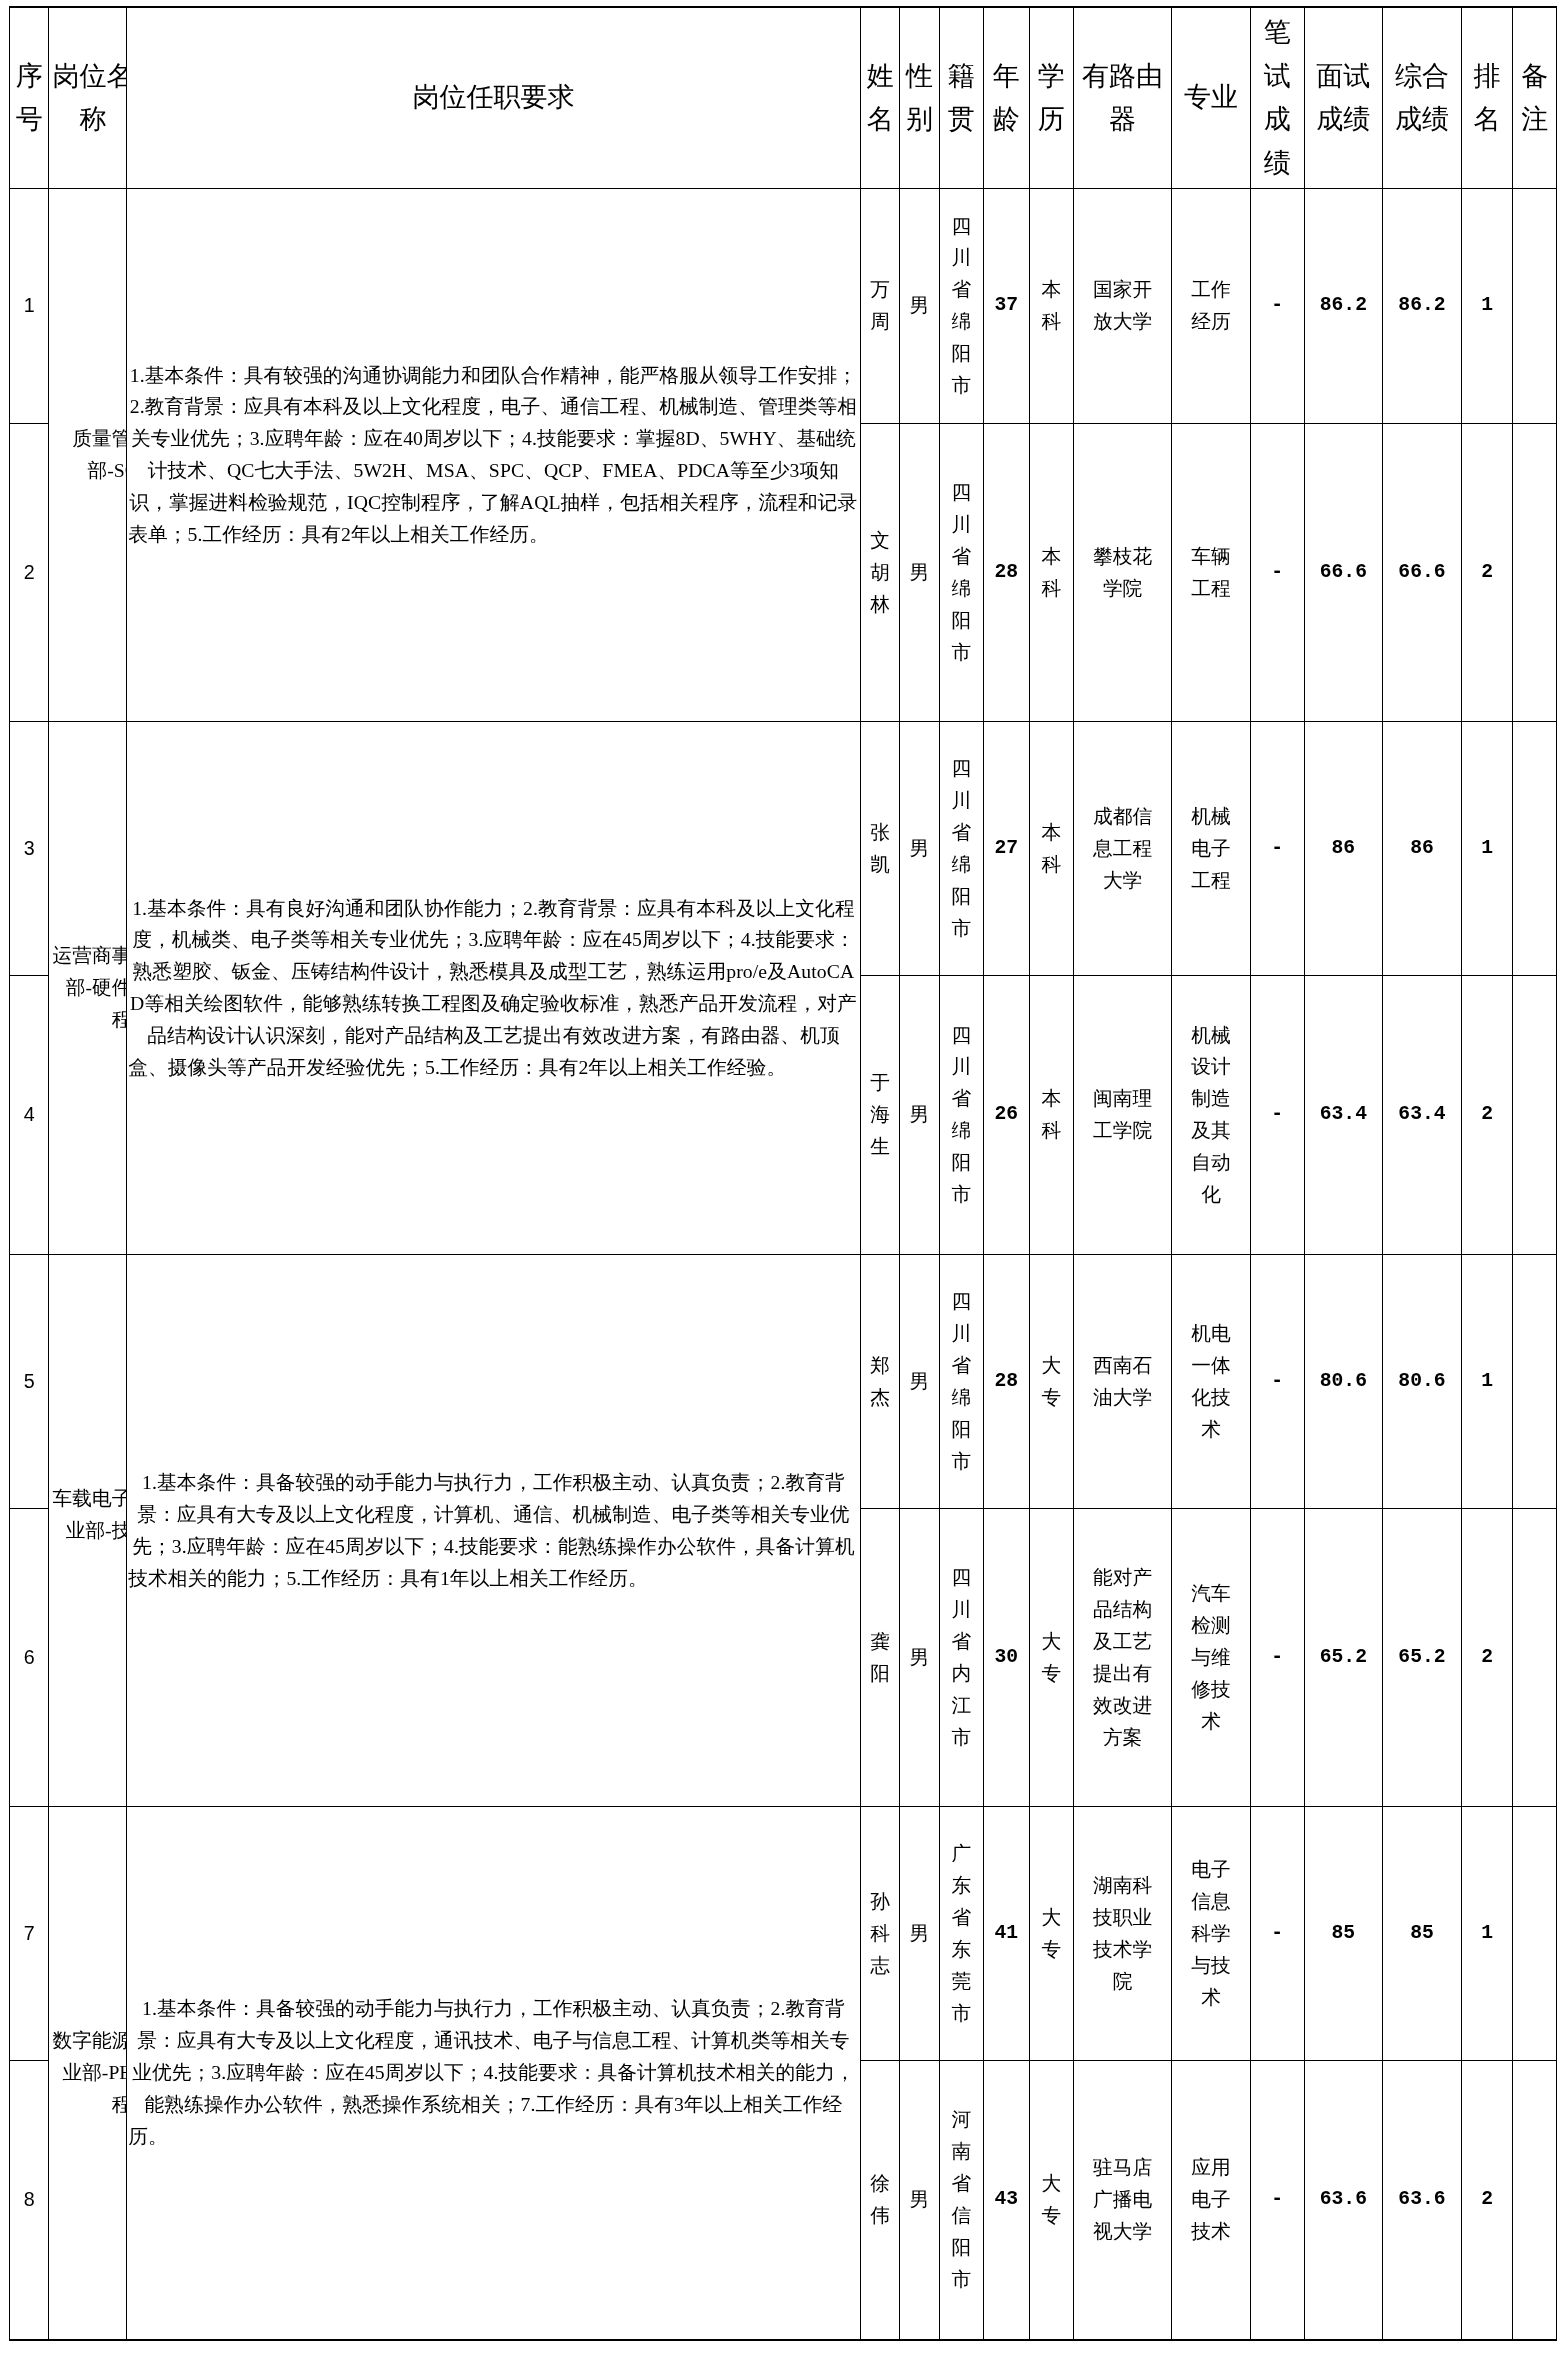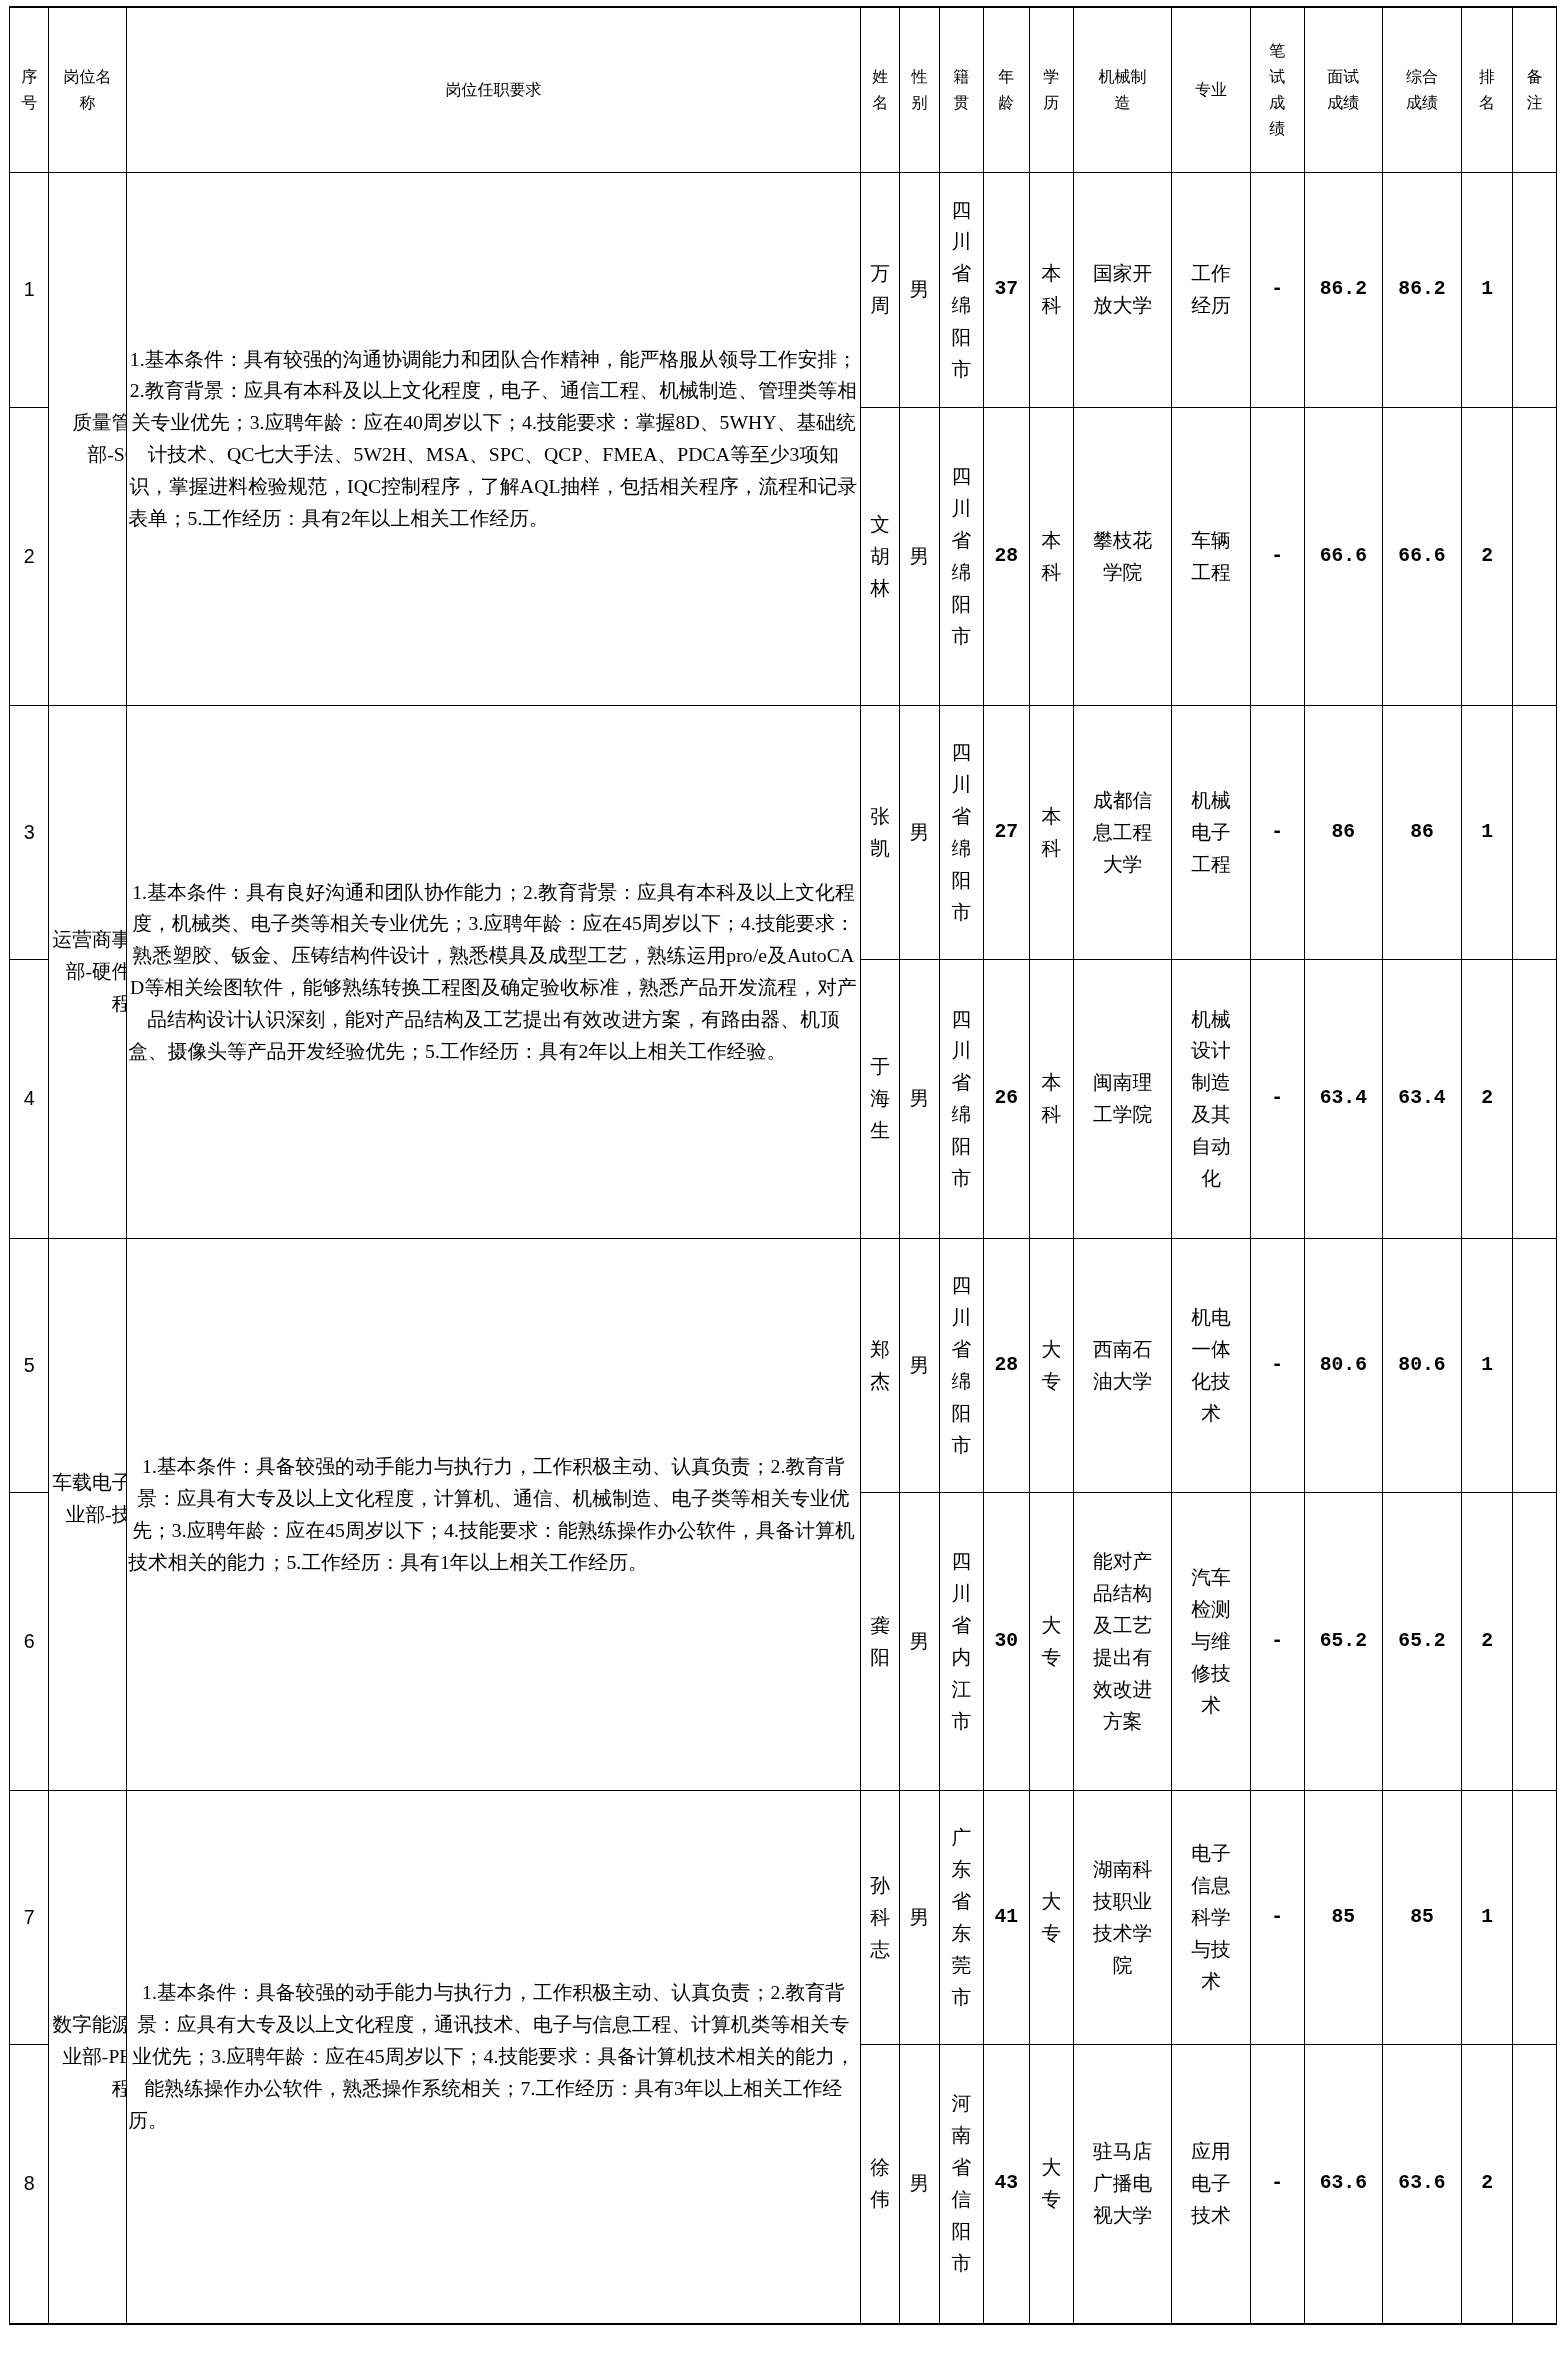--- a/index.html
+++ b/index.html
@@ -89,21 +89,21 @@
     font-weight: 600;
   }
   td.seq {
     font-family: "Liberation Sans", "DejaVu Sans", sans-serif;
     font-size: 19.7px;
   }
   
   tr.header td {
     height: 159px;
     vertical-align: middle;
-    font-size: 16px;
+    font-size: 27px;
     line-height: 1.62;
   }
 </style>
 </head>
 <body>
 
 <div id="sheet">
   <table class="grid">
     <colgroup>
       <col style="width:38px">
@@ -140,21 +140,21 @@
         <td class="vert">
             <span class="inner">籍贯</span>
           </td>
         <td class="vert">
             <span class="inner">年龄</span>
           </td>
         <td class="vert">
             <span class="inner">学历</span>
           </td>
         <td class="vert narrow3">
-            <span class="inner">机械制造</span>
+            <span class="inner">有路由器</span>
           </td>
         <td class="vert narrow2">
             <span class="inner">专业</span>
           </td>
         <td class="vert">
             <span class="inner">笔试成绩</span>
           </td>
         <td class="vert narrow2">
             <span class="inner">面试成绩</span>
           </td>

